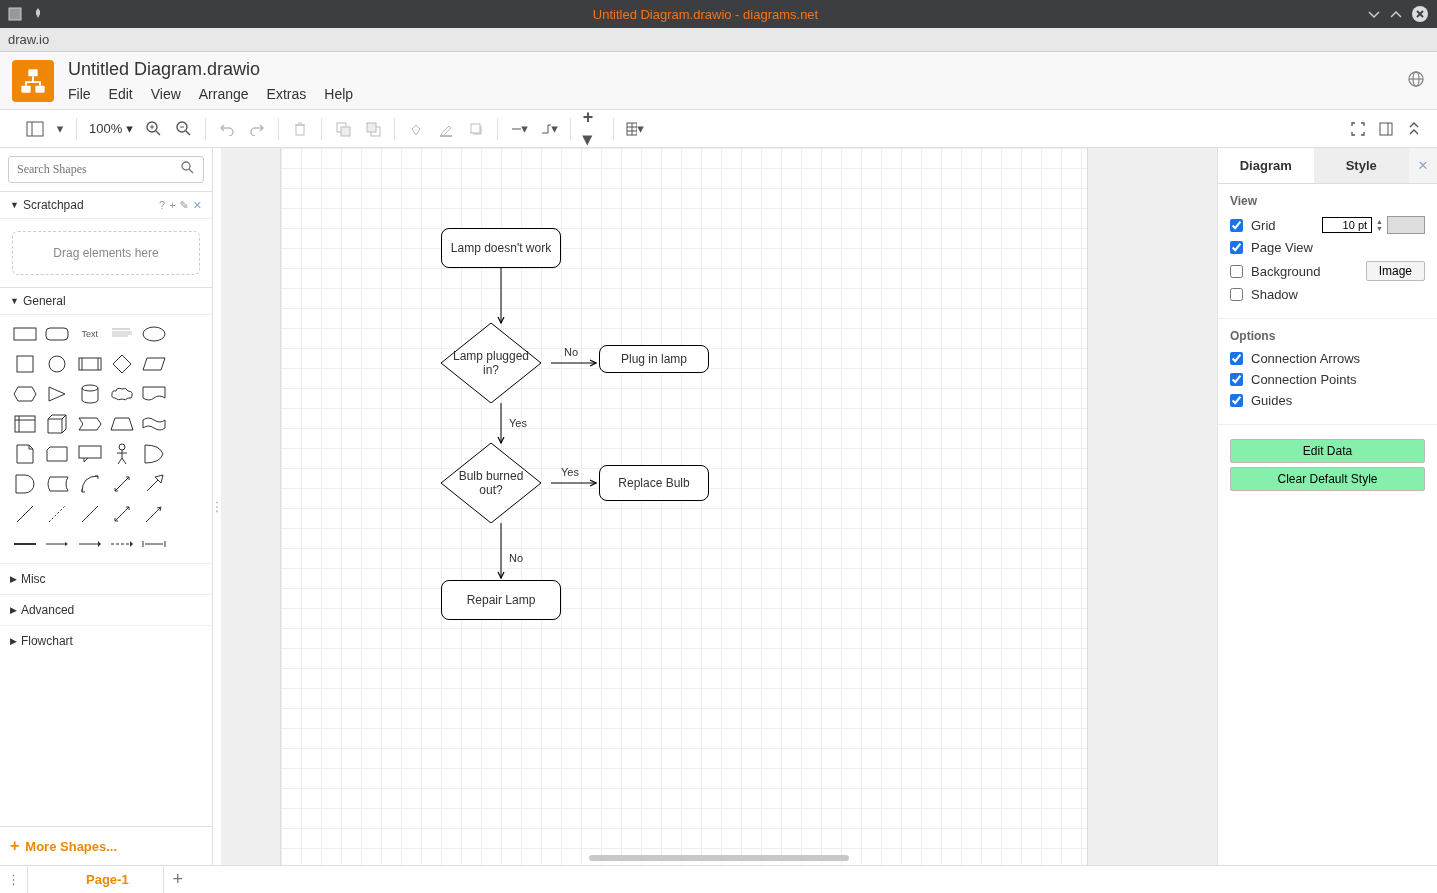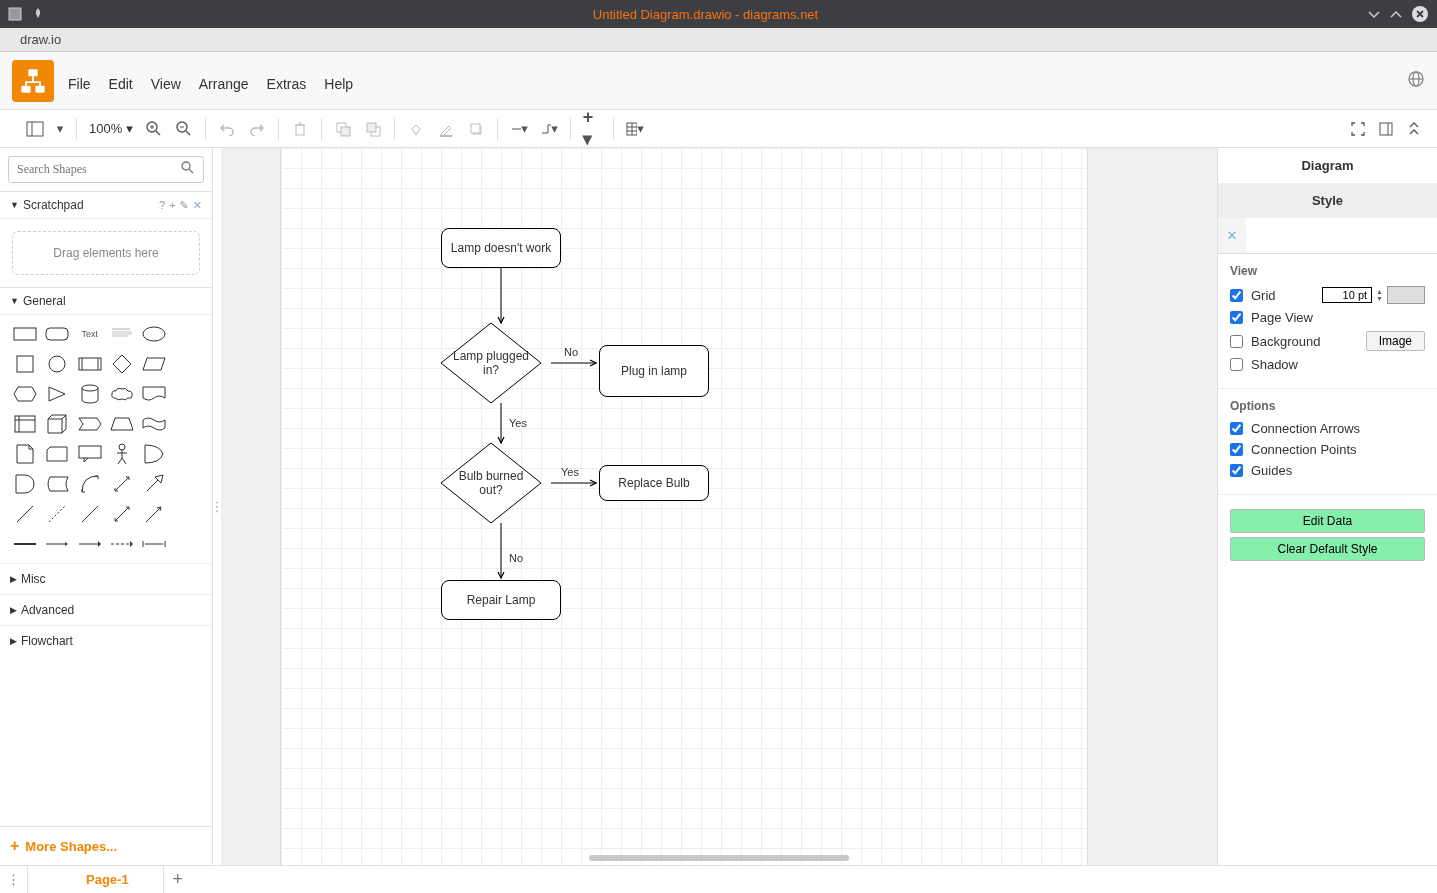--- a/index.html
+++ b/index.html
@@ -2,21 +2,21 @@
 <html><head>
 <meta charset="utf-8">
 <style>
 * { box-sizing: border-box; margin: 0; padding: 0; }
 body { font-family: -apple-system, Helvetica, Arial, sans-serif; font-size: 13px; color: #333; overflow: hidden; width: 1437px; height: 893px; background: #fff; }
 .titlebar { height: 28px; background: #3c3e41; color: #f97316; display: flex; align-items: center; padding: 0 8px; }
 .titlebar .left-icons { display: flex; gap: 10px; }
 .titlebar .title { flex: 1; text-align: center; font-size: 13px; }
 .titlebar .right-icons { display: flex; gap: 8px; align-items: center; }
 .titlebar svg { display: block; }
-.menubar { height: 24px; background: #e8e8e8; border-bottom: 1px solid #d0d0d0; padding: 2px 20px; font-size: 13px; color: #444; display: flex; align-items: center; }
+.menubar { height: 24px; background: #e8e8e8; border-bottom: 1px solid #d0d0d0; padding: 2px 8px; font-size: 13px; color: #444; display: flex; align-items: center; }
 .topbar { height: 58px; background: #f8f8f8; border-bottom: 1px solid #e0e0e0; display: flex; align-items: center; padding: 0 12px; }
 .logo { width: 42px; height: 42px; background: #f08705; border-radius: 4px; display:flex; align-items:center; justify-content:center; }
 .logo svg { width: 28px; height: 28px; }
 .titleblock { margin-left: 14px; }
 .doc-title { font-size: 18px; font-weight: 400; color: #333; }
 .main-menu { display: flex; gap: 18px; margin-top: 6px; font-size: 14px; color: #333; }
 .main-menu span { cursor: pointer; }
 .globe { margin-left: auto; color: #777; }
 .toolbar { height: 38px; background: #fff; border-bottom: 1px solid #e0e0e0; display: flex; align-items: center; padding: 0 14px; gap: 0; }
 .tb-group { display: flex; align-items: center; gap: 12px; padding: 0 12px; }
@@ -45,21 +45,21 @@
 .grid { position: absolute; inset: 0; background-image: linear-gradient(#eee 1px, transparent 1px), linear-gradient(90deg, #eee 1px, transparent 1px), linear-gradient(#e4e4e4 1px, transparent 1px), linear-gradient(90deg, #e4e4e4 1px, transparent 1px); background-size: 20px 20px, 20px 20px, 80px 80px, 80px 80px; }
 .flow { position: absolute; left: 160px; top: 80px; }
 .node-rect { position: absolute; background: #fff; border: 1px solid #000; border-radius: 8px; display: flex; align-items: center; justify-content: center; font-size: 12px; text-align: center; padding: 4px; }
 .node-diamond { position: absolute; width: 100px; height: 80px; display:flex; align-items:center; justify-content:center; }
 .node-diamond .shape { position: absolute; inset: 0; }
 .node-diamond .label { position: relative; font-size: 12px; text-align: center; max-width: 80px; }
 .edge-label { position: absolute; font-size: 11px; background: transparent; }
 svg.arrows { position: absolute; left: 0; top: 0; overflow: visible; }
 .splitter { width: 8px; display:flex; align-items:center; justify-content:center; color:#aaa; cursor: ew-resize; }
 .right-panel { width: 220px; border-left: 1px solid #e0e0e0; background: #fff; display: flex; flex-direction: column; font-size: 13px; }
-.rp-tabs { display: flex; border-bottom: 1px solid #ddd; flex-direction: column; }
+.rp-tabs { display: flex; border-bottom: 1px solid #ddd; }
 .rp-tab { flex: 1; text-align: center; padding: 10px 0; font-weight: 600; cursor:pointer; background:#eee; }
 .rp-tab.active { background: #fff; }
 .rp-tab-close { width: 28px; text-align: center; padding: 10px 0; color: #88aacc; background:#f4f4f4; cursor:pointer; }
 .rp-section { padding: 10px 12px; border-bottom: 1px solid #eee; }
 .rp-title { font-size: 12px; font-weight: 600; color: #666; margin-bottom: 8px; }
 .rp-row { display: flex; align-items: center; gap: 8px; margin: 6px 0; font-size: 13px; }
 .rp-row input[type=checkbox], .rp-row input[type=radio] { accent-color: #1a73e8; }
 .rp-input { width: 50px; border: 1px solid #000; padding: 1px 4px; font-size: 11px; text-align: right; }
 .rp-color-swatch { width: 38px; height: 18px; border: 1px solid #999; background: #ddd; }
 .rp-btn { border: 1px solid #bbb; background: #f4f4f4; padding: 2px 12px; font-size: 12px; border-radius: 2px; cursor:pointer; }
@@ -115,20 +115,21 @@
 <div class="topbar">
   <div class="logo">
     <svg viewBox="0 0 24 24">
         <rect x="8" y="2" width="8" height="6" rx="1" fill="#fff"></rect>
         <rect x="2" y="16" width="8" height="6" rx="1" fill="#fff"></rect>
         <rect x="14" y="16" width="8" height="6" rx="1" fill="#fff"></rect>
         <path d="M12 8 L12 13 M12 13 L6 13 L6 16 M12 13 L18 13 L18 16" stroke="#fff" stroke-width="1.6" fill="none"></path>
       </svg>
   </div>
   <div class="titleblock">
+    <div class="doc-title">Untitled Diagram.drawio</div>
     <div class="main-menu">
       <span>File</span>
       <span>Edit</span>
       <span>View</span>
       <span>Arrange</span>
       <span>Extras</span>
       <span>Help</span>
     </div>
   </div>
   <div class="globe">
@@ -575,21 +576,21 @@
           <line x1="60" y1="295" x2="60" y2="350" stroke="#000" marker-end="url(#ah)"></line>
         </svg>
         <div class="node-rect" style="left:0;top:0;width:120px;height:40px">Lamp doesn't work</div>
         <div class="node-diamond" style="left:10;top:95px">
           <svg class="shape" viewBox="0 0 100 80">
               <path d="M50 0 L100 40 L50 80 L0 40 Z" fill="#fff" stroke="#000"></path>
             </svg>
           <div class="label">Lamp plugged in?</div>
         </div>
         <div class="edge-label" style="left:123px;top:118px">No</div>
-        <div class="node-rect" style="left:158px;top:117px;width:110px;height:52px">Plug in lamp</div>
+        <div class="node-rect" style="left:158px;top:117px;width:110px;height:28px">Plug in lamp</div>
         <div class="edge-label" style="left:68px;top:189px">Yes</div>
         <div class="node-diamond" style="left:10;top:215px">
           <svg class="shape" viewBox="0 0 100 80">
               <path d="M50 0 L100 40 L50 80 L0 40 Z" fill="#fff" stroke="#000"></path>
             </svg>
           <div class="label">Bulb burned out?</div>
         </div>
         <div class="edge-label" style="left:120px;top:238px">Yes</div>
         <div class="node-rect" style="left:158px;top:237px;width:110px;height:36px">Replace Bulb</div>
         <div class="edge-label" style="left:68px;top:324px">No</div>

